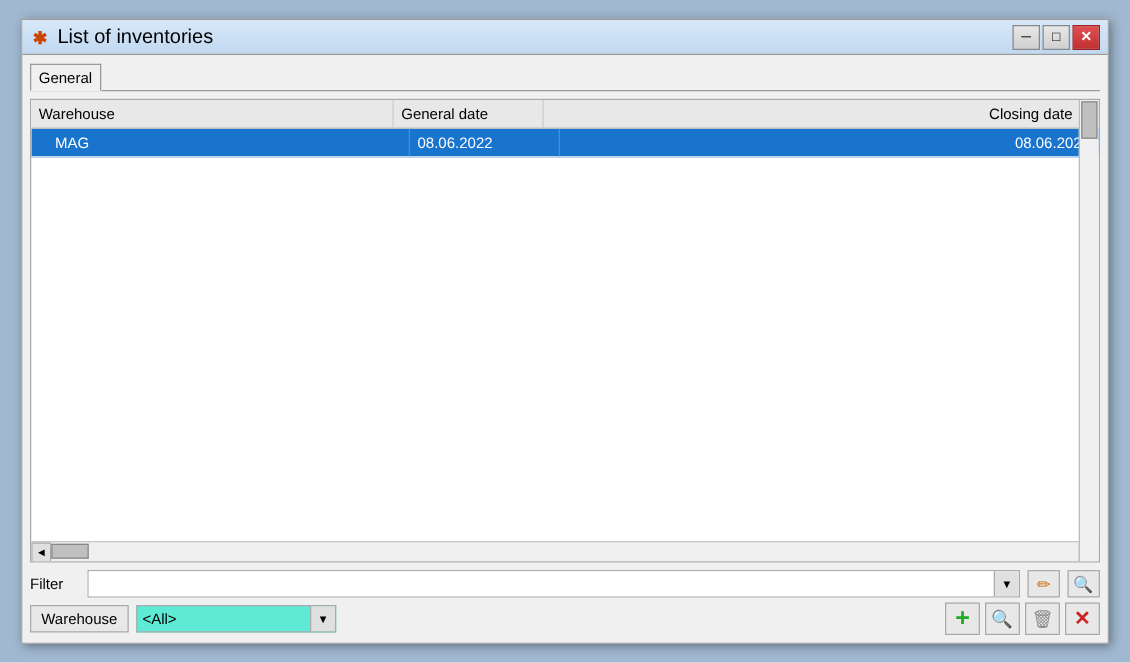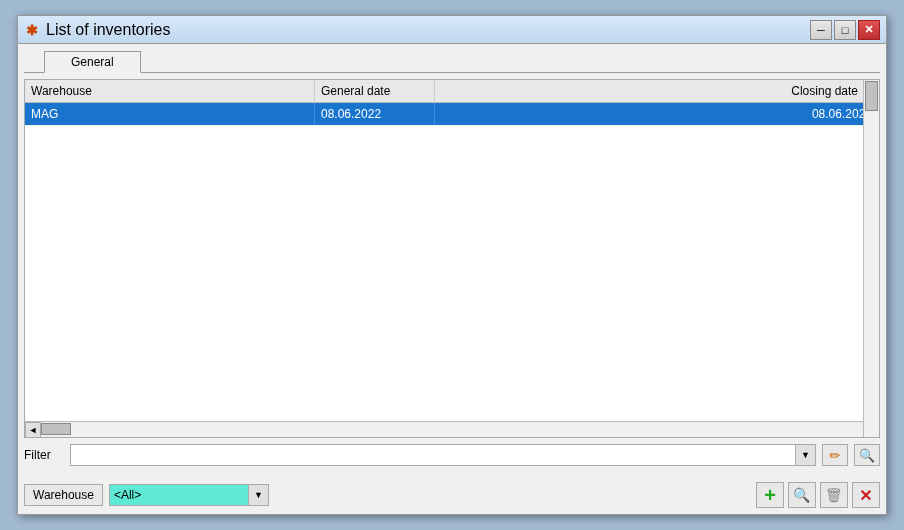--- a/index.html
+++ b/index.html
@@ -86,30 +86,29 @@
     }
 
     .tab-bar {
       display: flex;
       border-bottom: 1px solid #999;
       margin-bottom: 6px;
       flex-shrink: 0;
     }
 
     .tab {
-      padding: 3px 26px;
+      padding: 3px 6px;
       border: 1px solid #999;
       border-bottom: none;
       background: #e0e0e0;
       cursor: pointer;
       font-size: 12px;
       margin-right: 2px;
       position: relative;
       bottom: -1px;
-      margin-left: 20px;
     }
 
     .tab.active {
       background: #f0f0f0;
       border-bottom: 1px solid #f0f0f0;
       z-index: 1;
     }
 
     .table-container {
       flex: 1;
@@ -146,20 +145,21 @@
       flex: 1;
       overflow-y: auto;
       overflow-x: hidden;
     }
 
     .table-row {
       display: flex;
       align-items: stretch;
       border-bottom: 1px solid #f0f0f0;
       cursor: pointer;
+      padding-left: 13px;
     }
 
     .table-row.selected {
       background: #1874CD;
       color: white;
     }
 
     .td {
       padding: 4px 6px;
       font-size: 12px;
@@ -234,21 +234,21 @@
       background: #c0c0c0;
       border: 1px solid #888;
       margin: 1px 0;
     }
 
     .bottom-panel {
       margin-top: 6px;
       flex-shrink: 0;
       display: flex;
       flex-direction: column;
-      gap: 16px;
+      gap: 4px;
     }
 
     .filter-row {
       display: flex;
       align-items: center;
       gap: 6px;
     }
 
     .filter-label {
       width: 40px;

